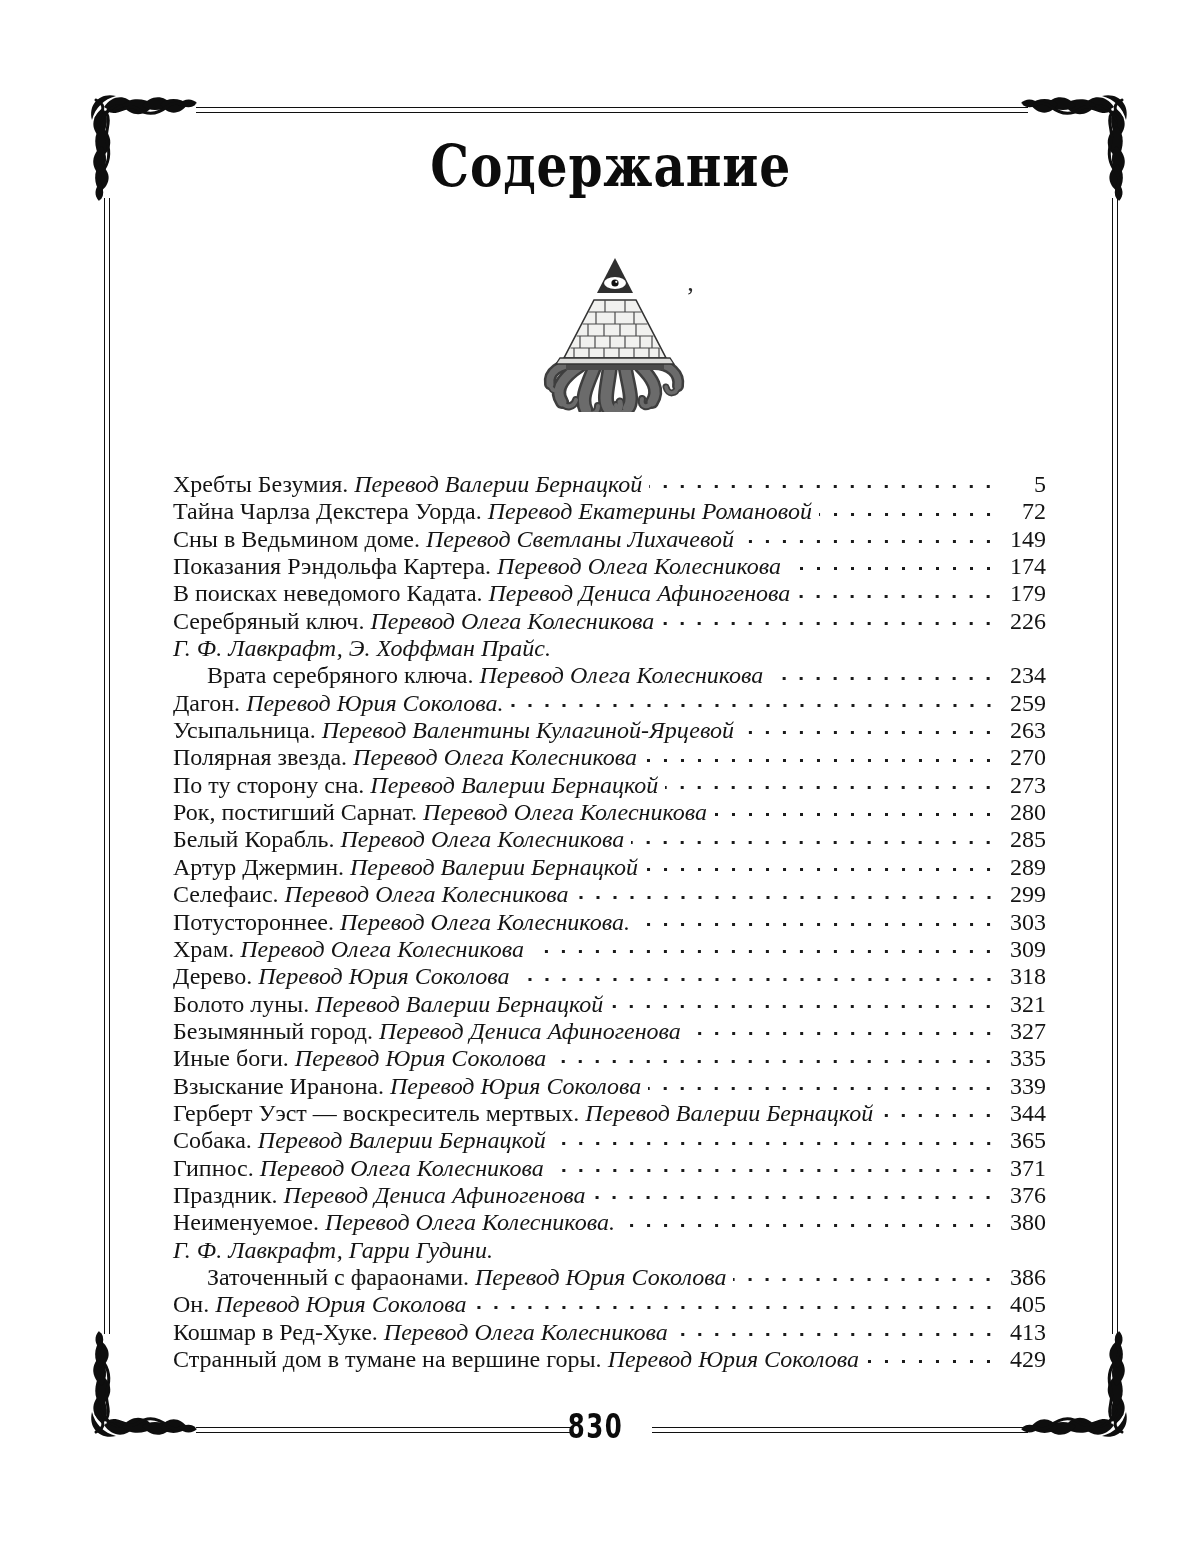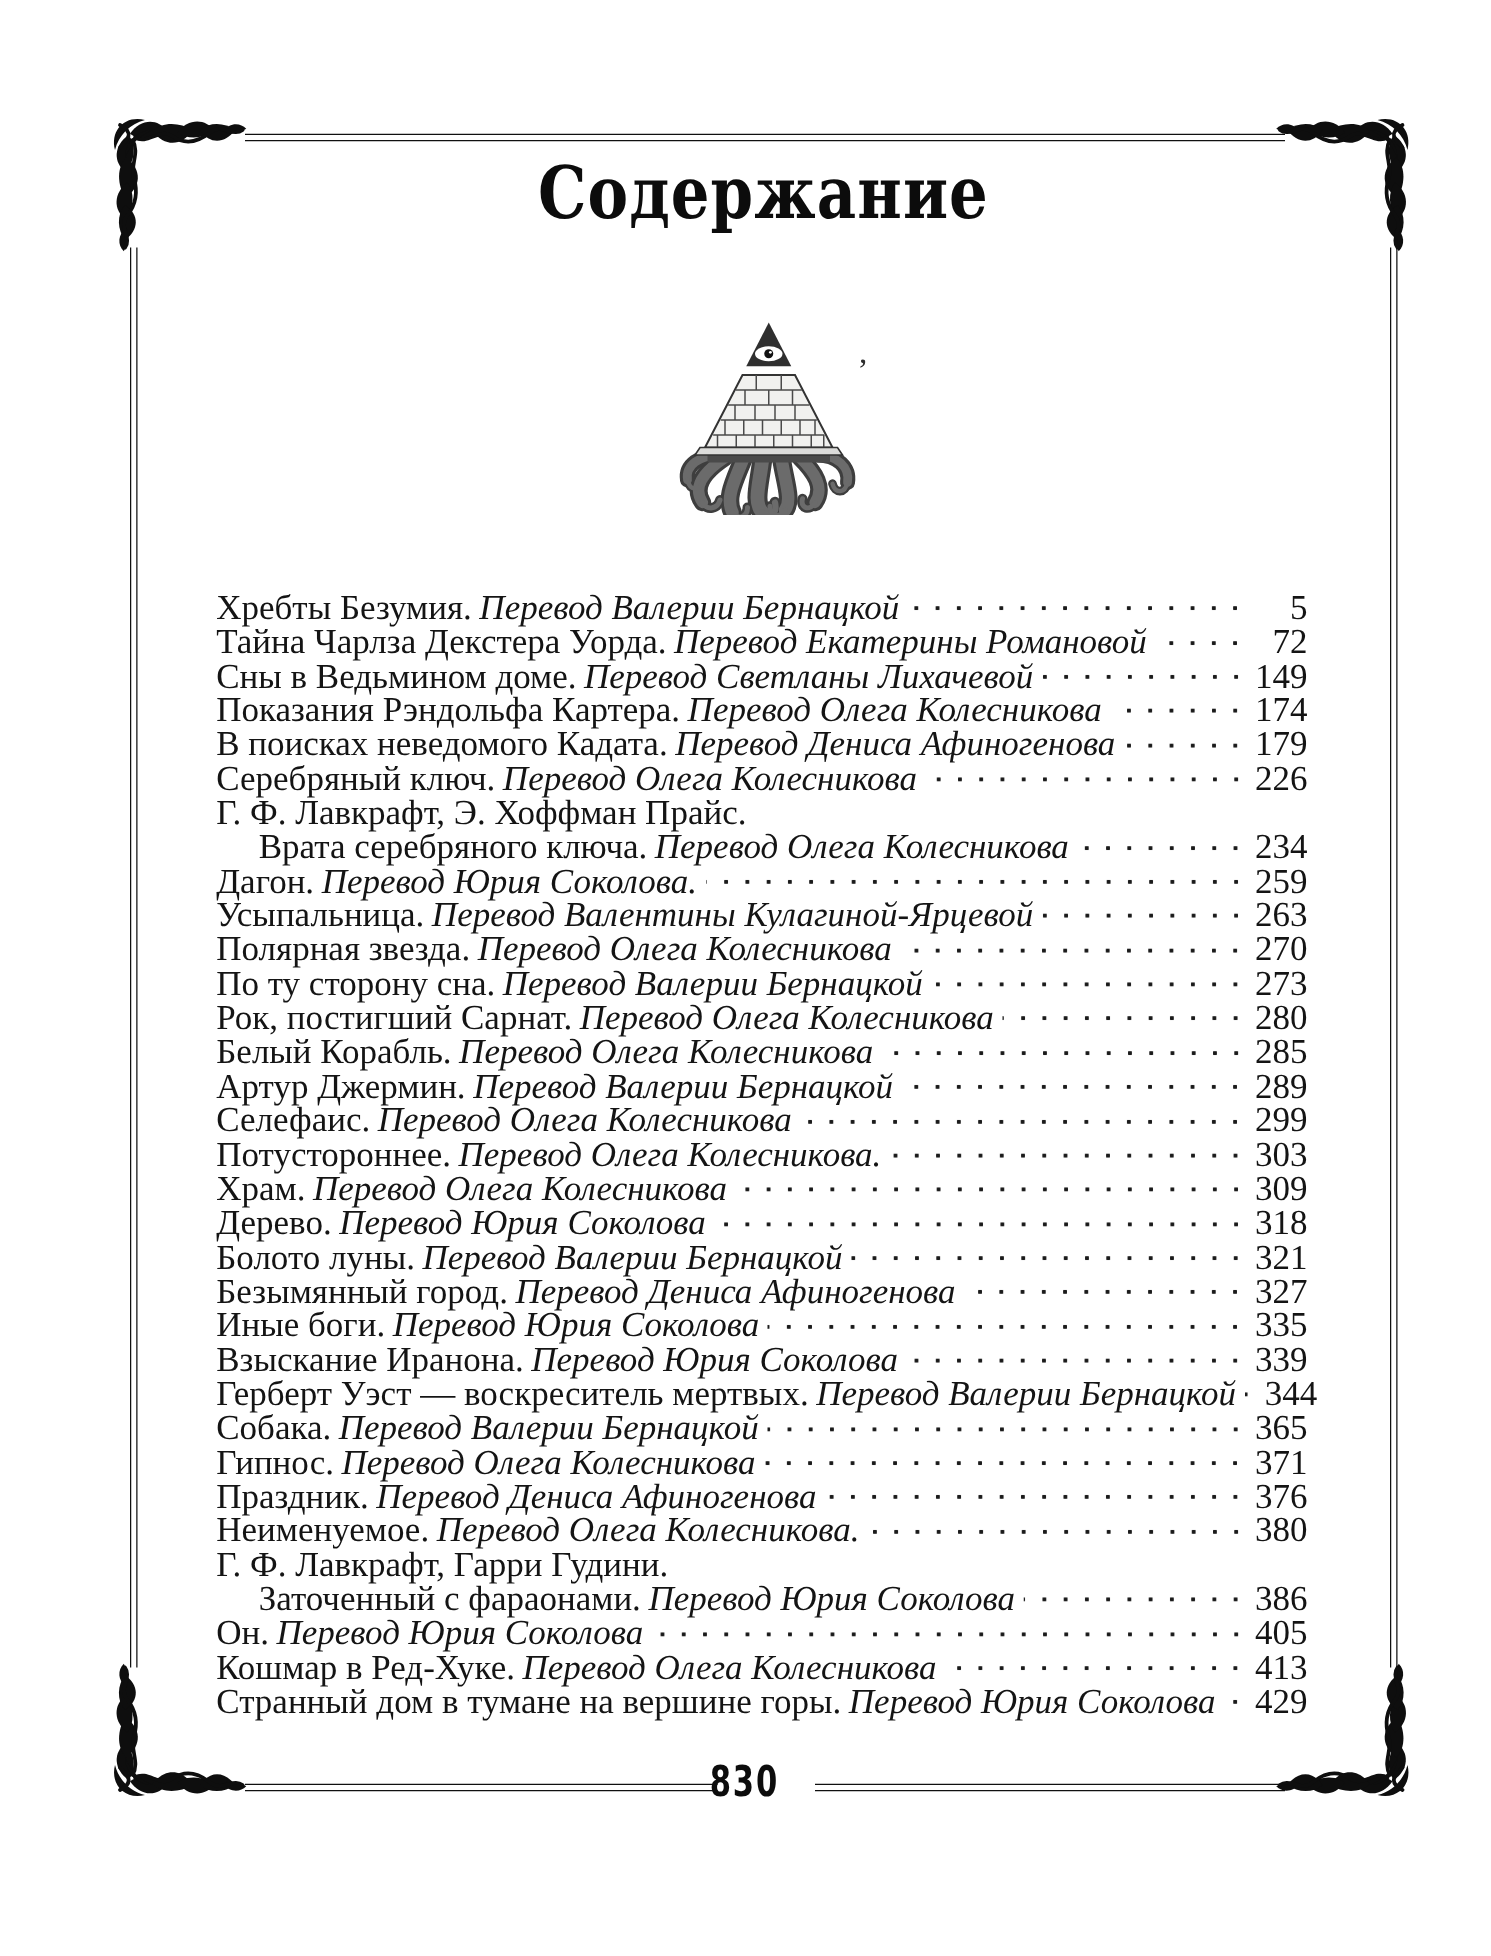--- a/index.html
+++ b/index.html
@@ -18,32 +18,32 @@
   .line-right{left:1112px;top:198px;height:1136px;}
   .line-bottom-l{left:196px;top:1427px;width:378px;}
   .line-bottom-r{left:652px;top:1427px;width:376px;}
   
   .orn{position:absolute;width:112px;height:112px;}
   .orn.tl{left:88px;top:92px;}
   .orn.tr{left:1018px;top:92px;transform:scaleX(-1);}
   .orn.bl{left:88px;top:1328px;transform:scaleY(-1);}
   .orn.br{left:1018px;top:1328px;transform:scale(-1,-1);}
   
-  .page-title{position:absolute;left:104px;top:122px;width:1014px;text-align:center;}
+  .page-title{position:absolute;left:104px;top:134px;width:1014px;text-align:center;}
   .page-title>span{display:inline-block;transform:scaleX(.84);transform-origin:center;
     font-family:"DejaVu Serif",serif;font-weight:700;font-size:58px;line-height:64px;
     letter-spacing:1px;color:#0c0c0c;}
   
   .emblem{position:absolute;left:540px;top:252px;}
   .stray-mark{position:absolute;left:686px;top:282px;font-size:26px;color:#2c2c2c;}
   
-  .toc{position:absolute;left:173px;top:471px;width:873px;font-size:28px;}
+  .toc{position:absolute;left:173px;top:471px;width:873px;font-size:24px;}
   .toc-row{display:flex;align-items:baseline;height:27.35px;white-space:nowrap;}
   .toc-row.indent{padding-left:34px;}
-  .toc-row.header .toc-title{}
+  .toc-row.header .toc-title{font-style:italic;}
   .toc-translator{font-style:italic;margin-left:6px;}
   .toc-leader{flex:1 1 auto;align-self:stretch;margin:0 2px 0 7px;min-width:10px;
     background-image:radial-gradient(circle,#1b1b1b 1.6px,rgba(0,0,0,0) 1.9px);
     background-size:17px 17px;background-repeat:repeat-x;
     background-position:right 1px bottom 3px;}
   .toc-page{min-width:46px;text-align:right;}
   
   .folio{position:absolute;left:88px;top:1406px;width:1014px;text-align:center;}
   .folio>span{display:inline-block;transform:scaleX(.72);transform-origin:center;
     font-family:"DejaVu Sans",sans-serif;font-weight:800;font-size:34px;

